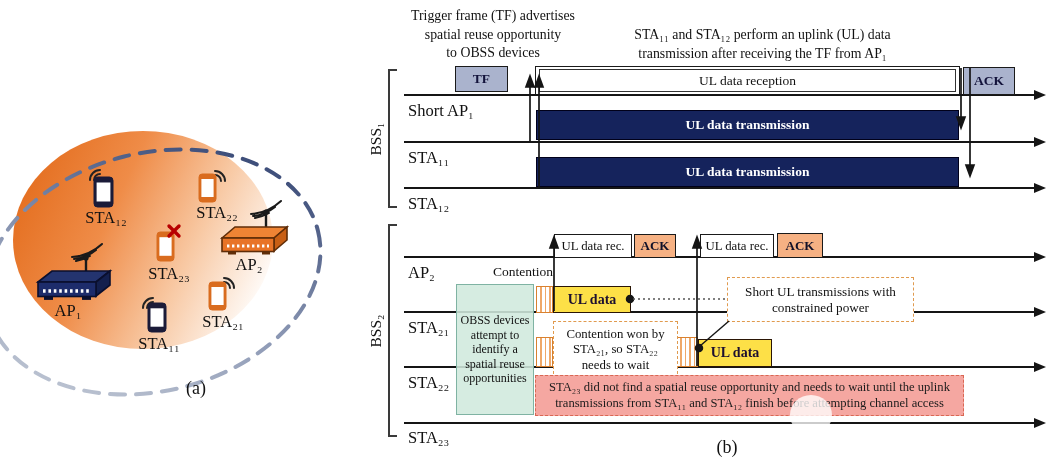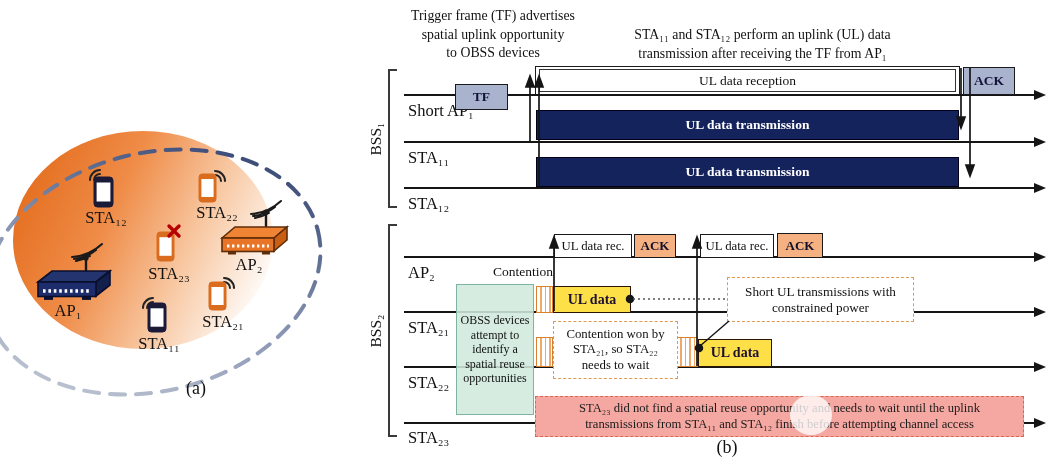--- a/index.html
+++ b/index.html
@@ -121,21 +121,21 @@
     <span class="rowlabel" style="left:68px;top:301px;transform:translateX(-50%);">AP₁</span>
     <span class="rowlabel" style="left:223px;top:312px;transform:translateX(-50%);">STA₂₁</span>
     <span class="rowlabel" style="left:159px;top:334px;transform:translateX(-50%);">STA₁₁</span>
     <span class="caption" style="left:196px;top:378px;transform:translateX(-50%);position:absolute;">(a)</span>
   </div>
 
   <div class="abs" style="left:0;top:0;width:1064px;height:464px;">
 
     <div class="anno" style="left:393px;top:7px;width:200px;">
       <div>Trigger frame (TF) advertises</div>
-      <div>spatial uplink opportunity</div>
+      <div>spatial reuse opportunity</div>
       <div>to OBSS devices</div>
     </div>
     <div class="anno" style="left:600px;top:26px;width:325px;">
       <div>STA₁₁ and STA₁₂ perform an uplink (UL) data</div>
       <div>transmission after receiving the TF from AP₁</div>
     </div>
 
     <div class="bracket" style="left:388px;top:69px;height:139px;"></div>
     <div class="bracket" style="left:388px;top:224px;height:213px;"></div>
     <div class="bsslabel" style="left:360px;top:130px;">BSS₁</div>
@@ -157,21 +157,21 @@
     <div class="tarrow" style="left:1034px;top:418px;"></div>
 
     <span class="rowlabel" style="left:408px;top:101px;">Short AP₁</span>
     <span class="rowlabel" style="left:408px;top:148px;">STA₁₁</span>
     <span class="rowlabel" style="left:408px;top:194px;">STA₁₂</span>
     <span class="rowlabel" style="left:408px;top:263px;">AP₂</span>
     <span class="rowlabel" style="left:408px;top:318px;">STA₂₁</span>
     <span class="rowlabel" style="left:408px;top:373px;">STA₂₂</span>
     <span class="rowlabel" style="left:408px;top:428px;">STA₂₃</span>
 
-    <div class="box steel" style="left:455px;top:84px;width:53px;height:26px;">TF</div>
+    <div class="box steel" style="left:455px;top:66px;width:53px;height:26px;">TF</div>
     <div class="box whitebox" style="left:535px;top:66px;width:425px;height:29px;">
       <div class="dbl-in"></div>
       <span>UL data reception</span>
     </div>
     <div class="box steel" style="left:963px;top:67px;width:52px;height:28px;">ACK</div>
     <div class="box navybox" style="left:536px;top:110px;width:423px;height:30px;">UL data transmission</div>
     <div class="box navybox" style="left:536px;top:157px;width:423px;height:30px;">UL data transmission</div>
 
     <div class="rowlabel" style="left:468px;top:264px;width:85px;text-align:right;font-size:13.5px;">Contention</div>
     <div class="box whitebox" style="left:554px;top:234px;width:78px;height:24px;font-size:12.8px;">UL data rec.</div>
@@ -204,21 +204,21 @@
     </div>
 
     <div class="box dashednote" style="left:553px;top:321px;width:125px;height:58px;">
       <div>
         <div>Contention won by</div>
         <div>STA₂₁, so STA₂₂</div>
         <div>needs to wait</div>
       </div>
     </div>
 
-    <div class="box pinknote" style="left:535px;top:396px;width:489px;height:41px;">
+    <div class="box pinknote" style="left:535px;top:375px;width:429px;height:41px;">
       <div>
         <div>STA₂₃ did not find a spatial reuse opportunity and needs to wait until the uplink</div>
         <div>transmissions from STA₁₁ and STA₁₂ finish before attempting channel access</div>
       </div>
     </div>
 
     <svg class="abs" style="left:0;top:0;pointer-events:none;" width="1064" height="464" viewBox="0 0 1064 464">
       <g stroke="#151515" stroke-width="1.7" fill="#151515">
         <line x1="530" y1="142" x2="530" y2="84"></line>
         <polygon points="530,76 526,87 534,87"></polygon>

